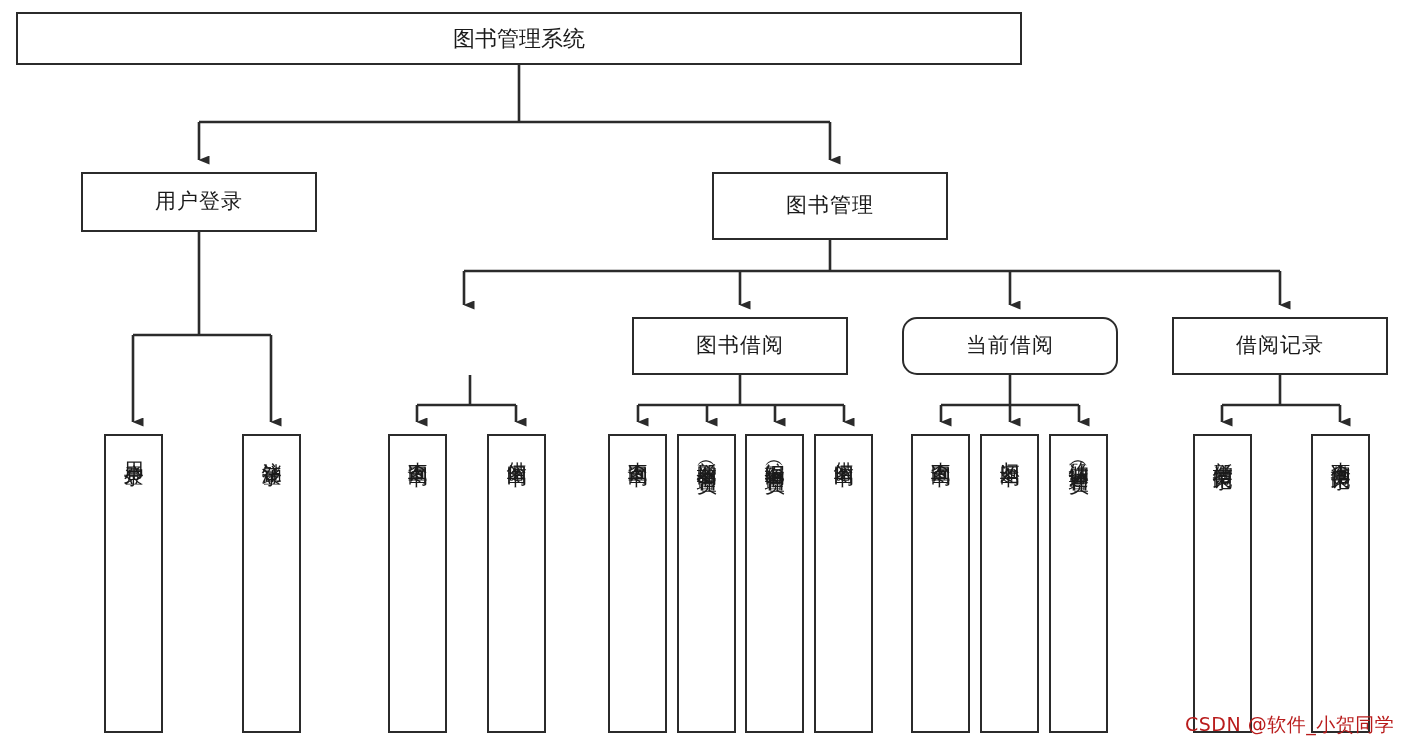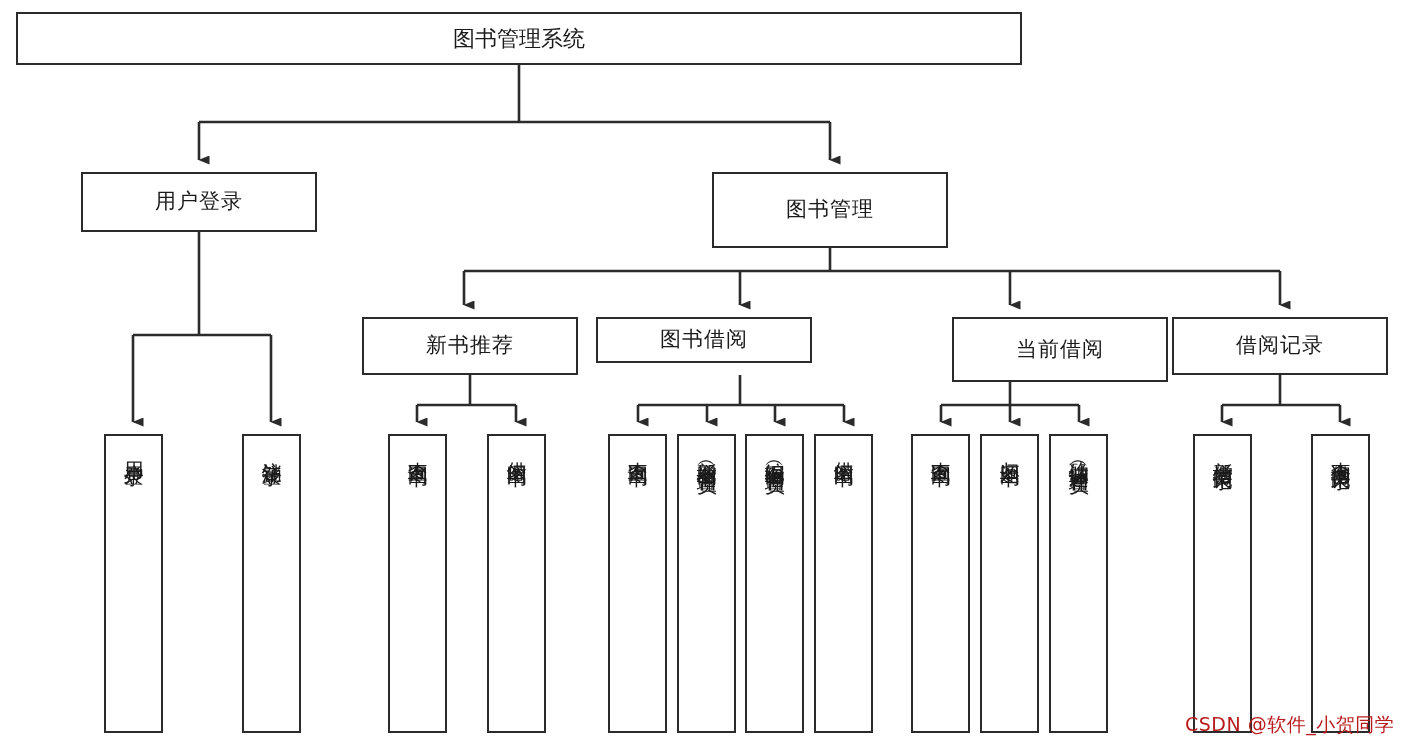--- a/index.html
+++ b/index.html
@@ -121,25 +121,24 @@
       <path d="M1280,375 L1280,405"></path>
       <path d="M1222,405 L1340,405"></path>
       <path d="M1222,405 L1222,422" marker-end="url(#arw)"></path>
       <path d="M1340,405 L1340,422" marker-end="url(#arw)"></path>
     </g>
   </svg>
 
   <div class="node root" style="left:16px; top:12px; width:1006px; height:53px;">图书管理系统</div>
 
   <div class="node h" style="left:81px; top:172px; width:236px; height:60px;">用户登录</div>
-  <div class="node h" style="left:712px; top:172px; width:236px; height:76px;">图书管理</div>
+  <div class="node h" style="left:712px; top:172px; width:236px; height:68px;">图书管理</div>
 
-  <div class="node h" style="left:362px; top:317px; width:216px; height:58px;">新书推荐</div>
-  <div class="node h" style="left:596px; top:317px; width:216px; height:46px;">图书借阅</div>
-  <div class="node h" style="left:952px; top:317px; width:216px; height:65px;">当前借阅</div>
+  <div class="node h" style="left:632px; top:317px; width:216px; height:58px;">图书借阅</div>
+  <div class="node h" style="left:902px; top:317px; width:216px; height:58px;border-radius:15px;">当前借阅</div>
   <div class="node h" style="left:1172px; top:317px; width:216px; height:58px;text-align:center;">借阅记录</div>
 
   <div class="node leaf" style="left:104px; top:434px; width:59px; height:299px;">
     <span class="vtext">用户登录</span>
   </div>
   <div class="node leaf" style="left:242px; top:434px; width:59px; height:299px;">
     <span class="vtext">注销登录</span>
   </div>
 
   <div class="node leaf" style="left:388px; top:434px; width:59px; height:299px;">

